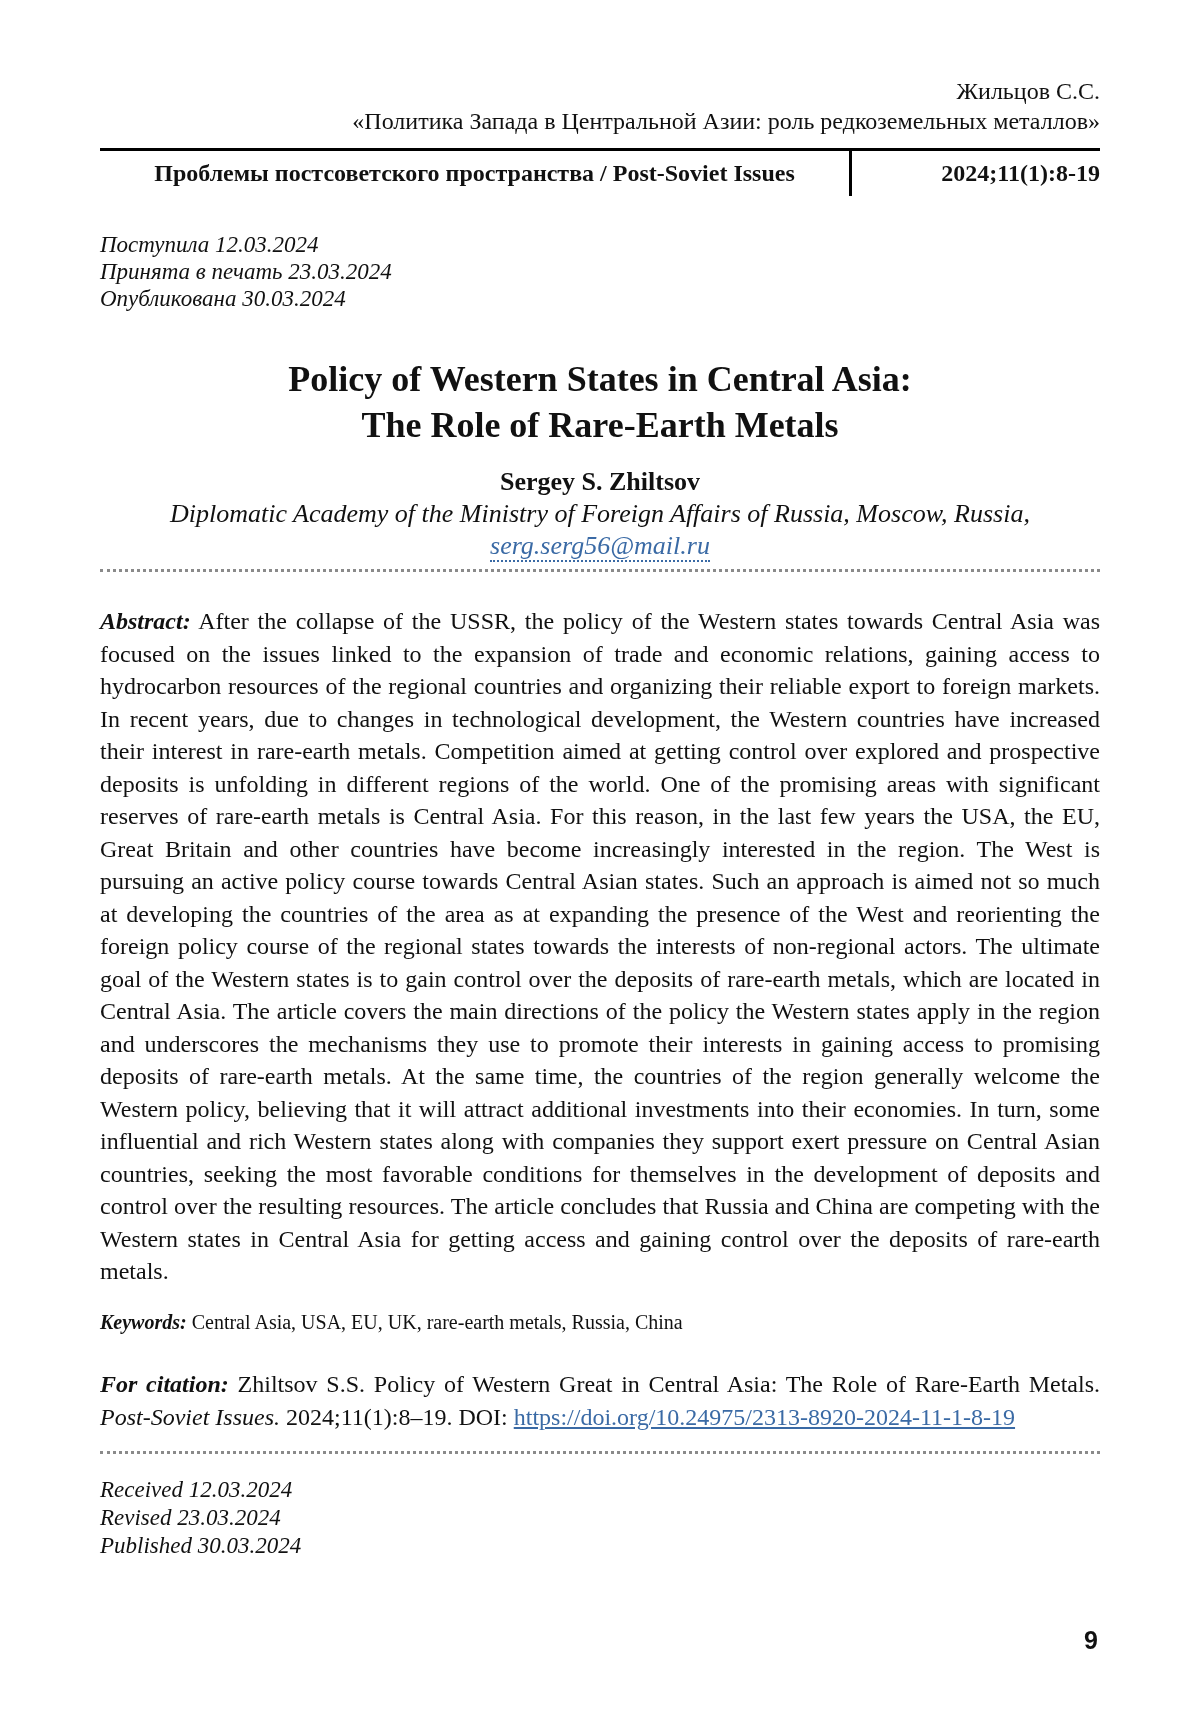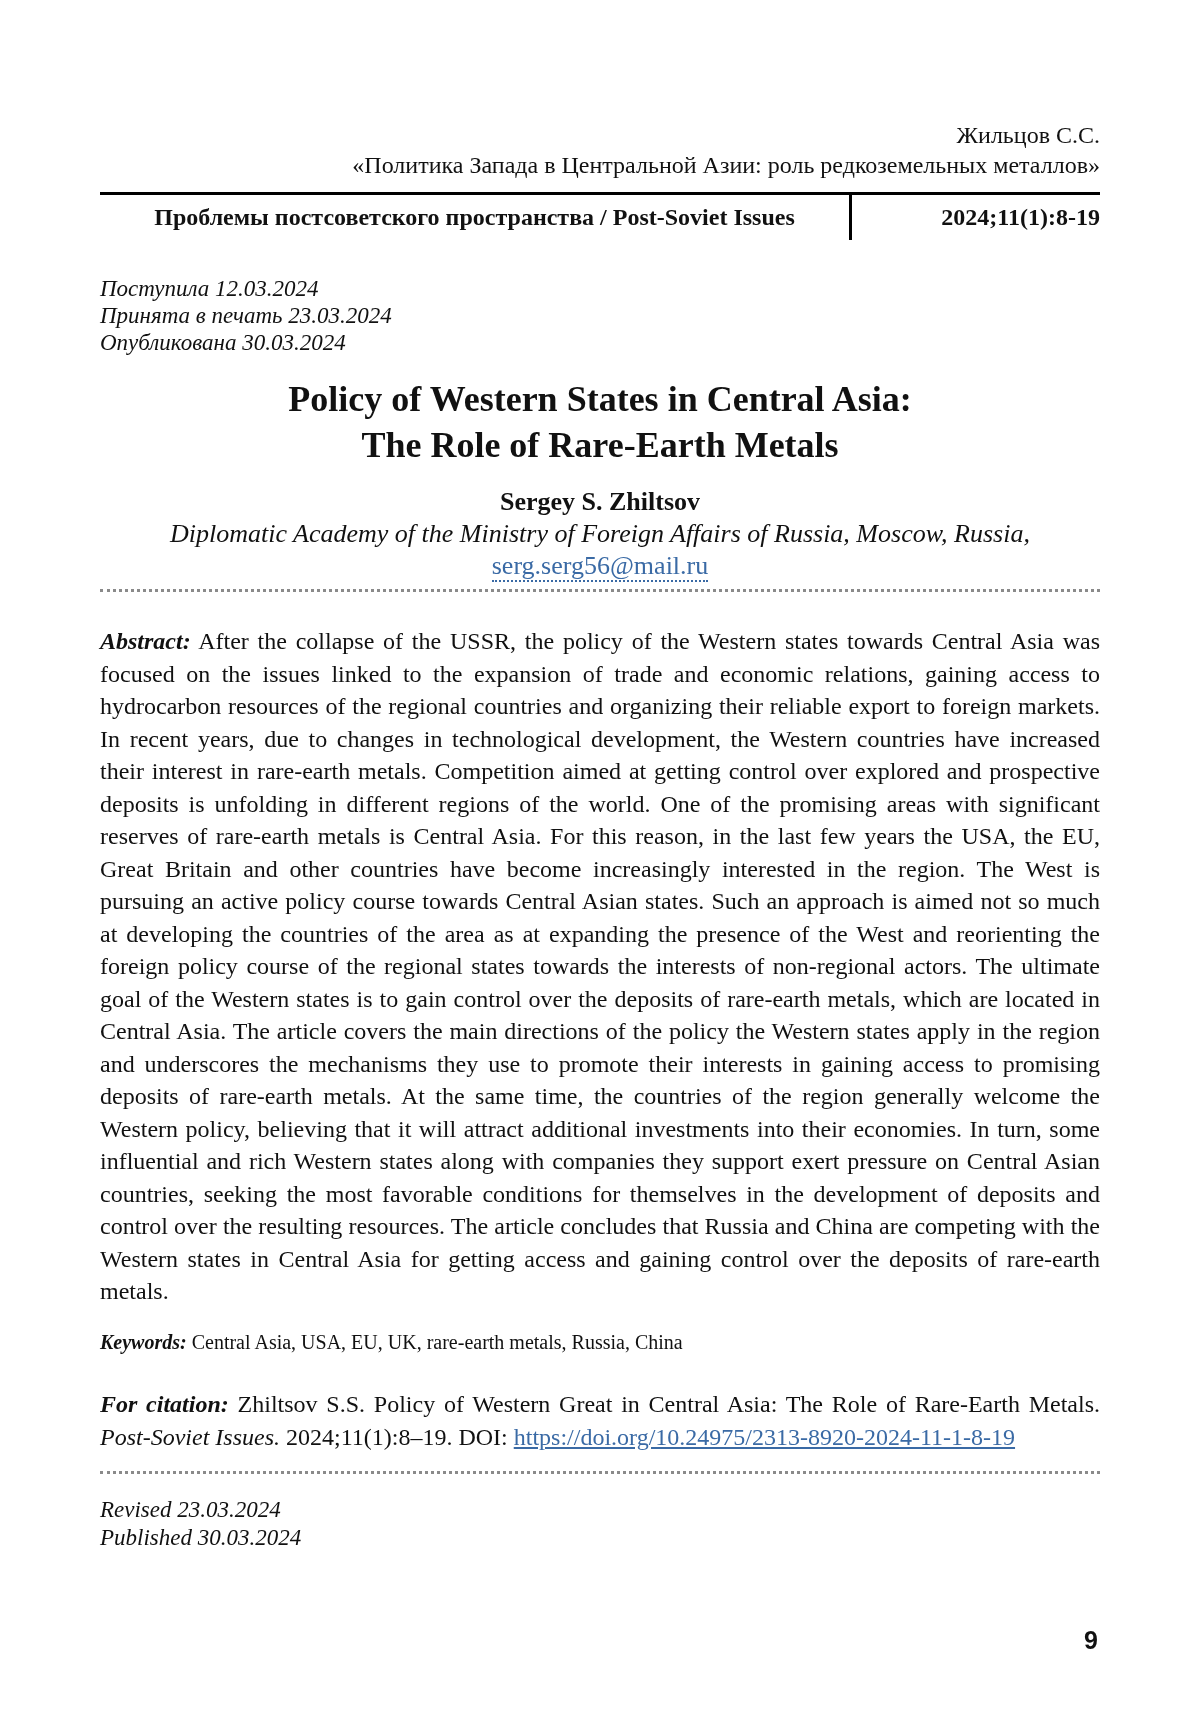--- a/index.html
+++ b/index.html
@@ -2,21 +2,21 @@
 <html lang="en"><head>
 <meta charset="utf-8">
 <style>
   * { margin:0; padding:0; box-sizing:border-box; }
   html,body { width:1200px; }
   body {
     width:1200px; height:1710px; background:#ffffff; color:#111;
     font-family:"Liberation Serif","DejaVu Serif",serif;
     position:relative; overflow:hidden;
   }
-  .content { padding:120px 100px 0 100px; }
+  .content { padding:76px 100px 0 100px; }
 
   
   .running-head { text-align:right; font-size:24px; line-height:30px; }
 
   
   .journal-bar {
     margin-top:12px; border-top:3px solid #000;
     display:flex; height:48px;
   }
   .journal-cell {
@@ -26,24 +26,24 @@
   }
   .issue-cell {
     flex:1; display:flex; align-items:center; justify-content:flex-end;
     font-weight:bold; font-size:24px;
   }
 
   
   .dates-ru { margin-top:35px; font-style:italic; font-size:23px; line-height:27px; }
 
   
-  .article-title { margin-top:20px; text-align:center; font-weight:bold; font-size:36px; line-height:46px; }
+  .article-title { margin-top:44px; text-align:center; font-weight:bold; font-size:36px; line-height:46px; }
   .byline { margin-top:18px; text-align:center; font-weight:bold; font-size:26px; line-height:32px; }
   .affiliation { text-align:center; font-style:italic; font-size:26px; line-height:32px; }
-  .email-line { text-align:center; font-size:26px; line-height:32px; }
+  .email-line { text-align:center; font-style:italic; font-size:26px; line-height:32px; }
   .email-line a { color:#3a6aa5; text-decoration:none; border-bottom:2px dotted #3a6aa5; }
 
   .dotted-divider { margin-top:7px; border-top:3px dotted #8a8a8a; height:0; }
   .dotted-divider.second { margin-top:18px; }
 
   
   .abstract { margin-top:33px; text-align:justify; font-size:24px; line-height:32.5px; hyphens:auto; -webkit-hyphens:auto; }
   .bi { font-weight:bold; font-style:italic; }
   .keywords { margin-top:18px; font-size:20px; line-height:32.5px; }
   .citation { margin-top:30px; text-align:justify; font-size:24px; line-height:32.5px; }
@@ -94,19 +94,20 @@
 
   <p class="abstract"><span class="bi">Abstract:</span> <span>After the collapse of the USSR, the policy of the Western states towards Central Asia was focused on the issues linked to the expansion of trade and economic relations, gaining access to hydrocarbon resources of the regional countries and organizing their reliable export to foreign markets. In recent years, due to changes in technological development, the Western countries have increased their interest in rare-earth metals. Competition aimed at getting control over explored and prospective deposits is unfolding in different regions of the world. One of the promising areas with significant reserves of rare-earth metals is Central Asia. For this reason, in the last few years the USA, the EU, Great Britain and other countries have become increasingly interested in the region. The West is pursuing an active policy course towards Central Asian states. Such an approach is aimed not so much at developing the countries of the area as at expanding the presence of the West and reorienting the foreign policy course of the regional states towards the interests of non-regional actors. The ultimate goal of the Western states is to gain control over the deposits of rare-earth metals, which are located in Central Asia. The article covers the main directions of the policy the Western states apply in the region and underscores the mechanisms they use to promote their interests in gaining access to promising deposits of rare-earth metals. At the same time, the countries of the region generally welcome the Western policy, believing that it will attract additional investments into their economies. In turn, some influential and rich Western states along with companies they support exert pressure on Central Asian countries, seeking the most favorable conditions for themselves in the development of deposits and control over the resulting resources. The article concludes that Russia and China are competing with the Western states in Central Asia for getting access and gaining control over the deposits of rare-earth metals.</span></p>
 
   <p class="keywords"><span class="bi">Keywords:</span> <span>Central Asia, USA, EU, UK, rare-earth metals, Russia, China</span></p>
 
   <p class="citation"><span class="bi">For citation:</span> <span>Zhiltsov S.S. Policy of Western Great in Central Asia: The Role of Rare-Earth Metals.</span> <i>Post-Soviet Issues.</i> <span>2024;11(1):8–19. DOI:</span> <a href="#">https://doi.org/10.24975/2313-8920-2024-11-1-8-19</a></p>
 
   <div class="dotted-divider second"></div>
 
   <div class="dates-en">
+    <div>Received 12.03.2024</div>
     <div>Revised 23.03.2024</div>
     <div>Published 30.03.2024</div>
   </div>
 
 </div>
 
 <div class="page-number">9</div>
 
 </body></html>

